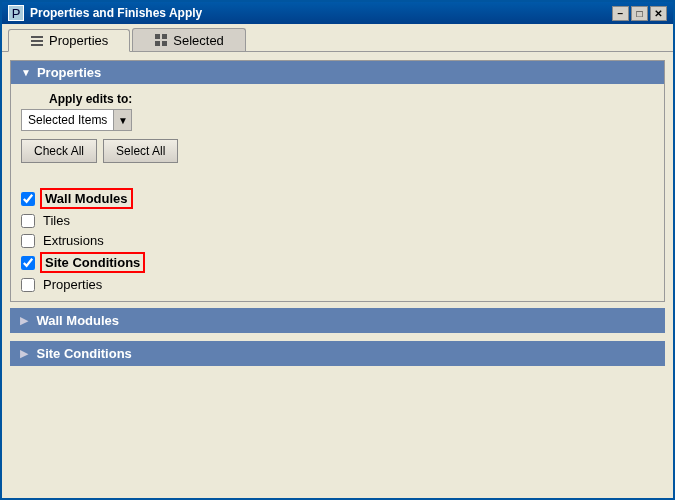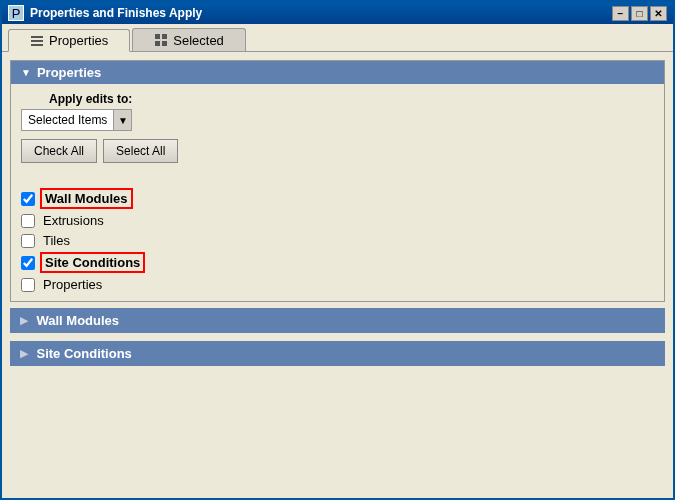--- a/index.html
+++ b/index.html
@@ -321,26 +321,26 @@
 
         <div class="checkboxes-list">
 
           <div class="checkbox-item">
             <input type="checkbox" checked="" style="">
             <span class="checkbox-label-highlighted">Wall Modules</span>
           </div>
 
           <div class="checkbox-item">
             <input type="checkbox" style="">
+            <span class="checkbox-label-normal">Tiles</span>
+          </div>
+
+          <div class="checkbox-item">
+            <input type="checkbox" style="">
             <span class="checkbox-label-normal">Extrusions</span>
-          </div>
-
-          <div class="checkbox-item">
-            <input type="checkbox" style="">
-            <span class="checkbox-label-normal">Tiles</span>
           </div>
 
           <div class="checkbox-item">
             <input type="checkbox" checked="" style="">
             <span class="checkbox-label-highlighted">Site Conditions</span>
           </div>
 
           <div class="checkbox-item">
             <input type="checkbox" style="">
             <span class="checkbox-label-normal">Properties</span>

